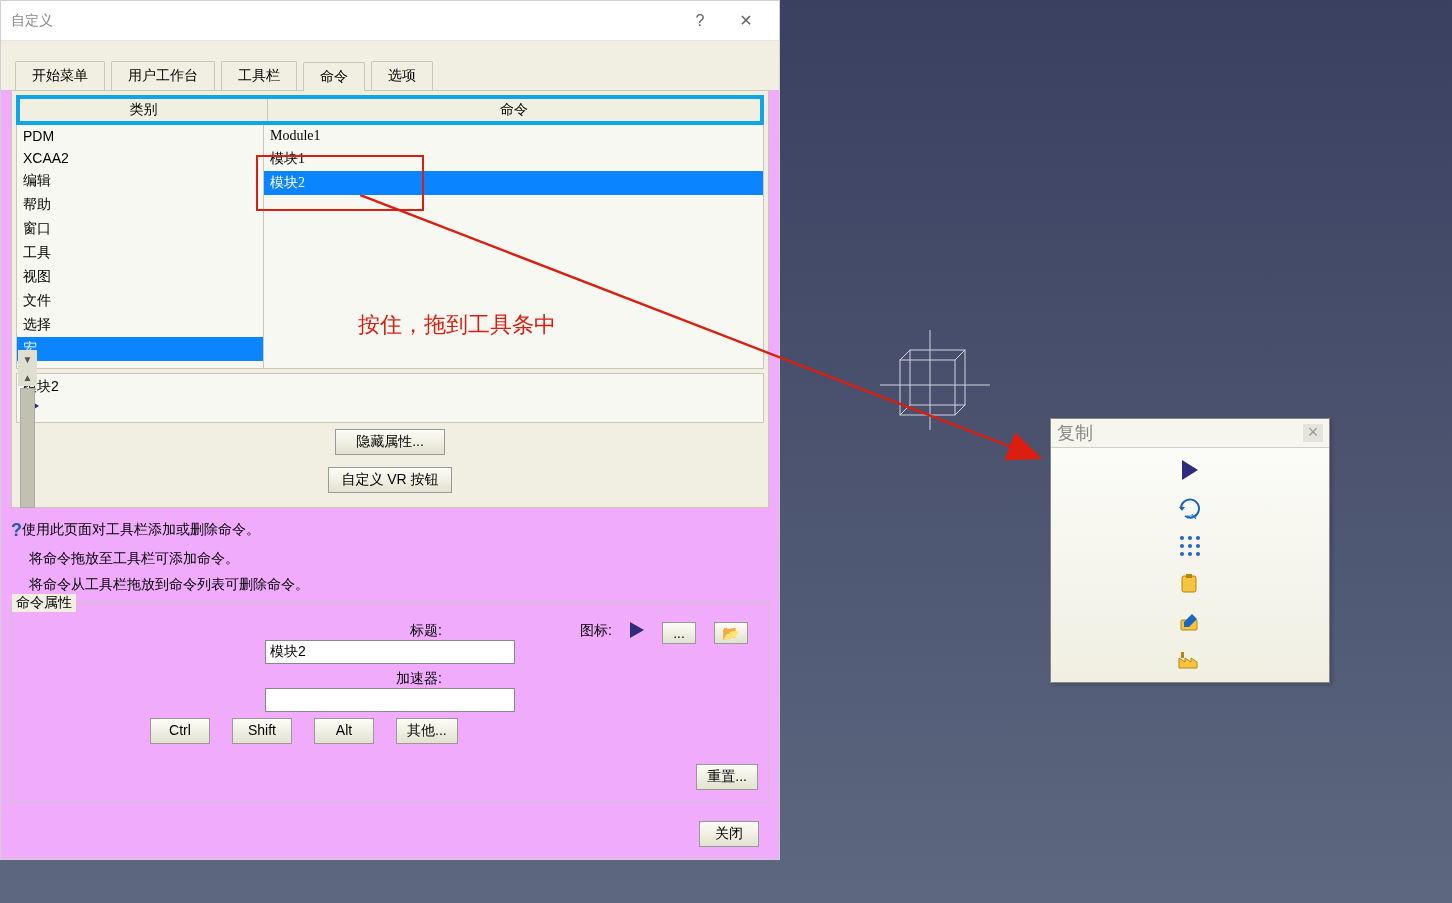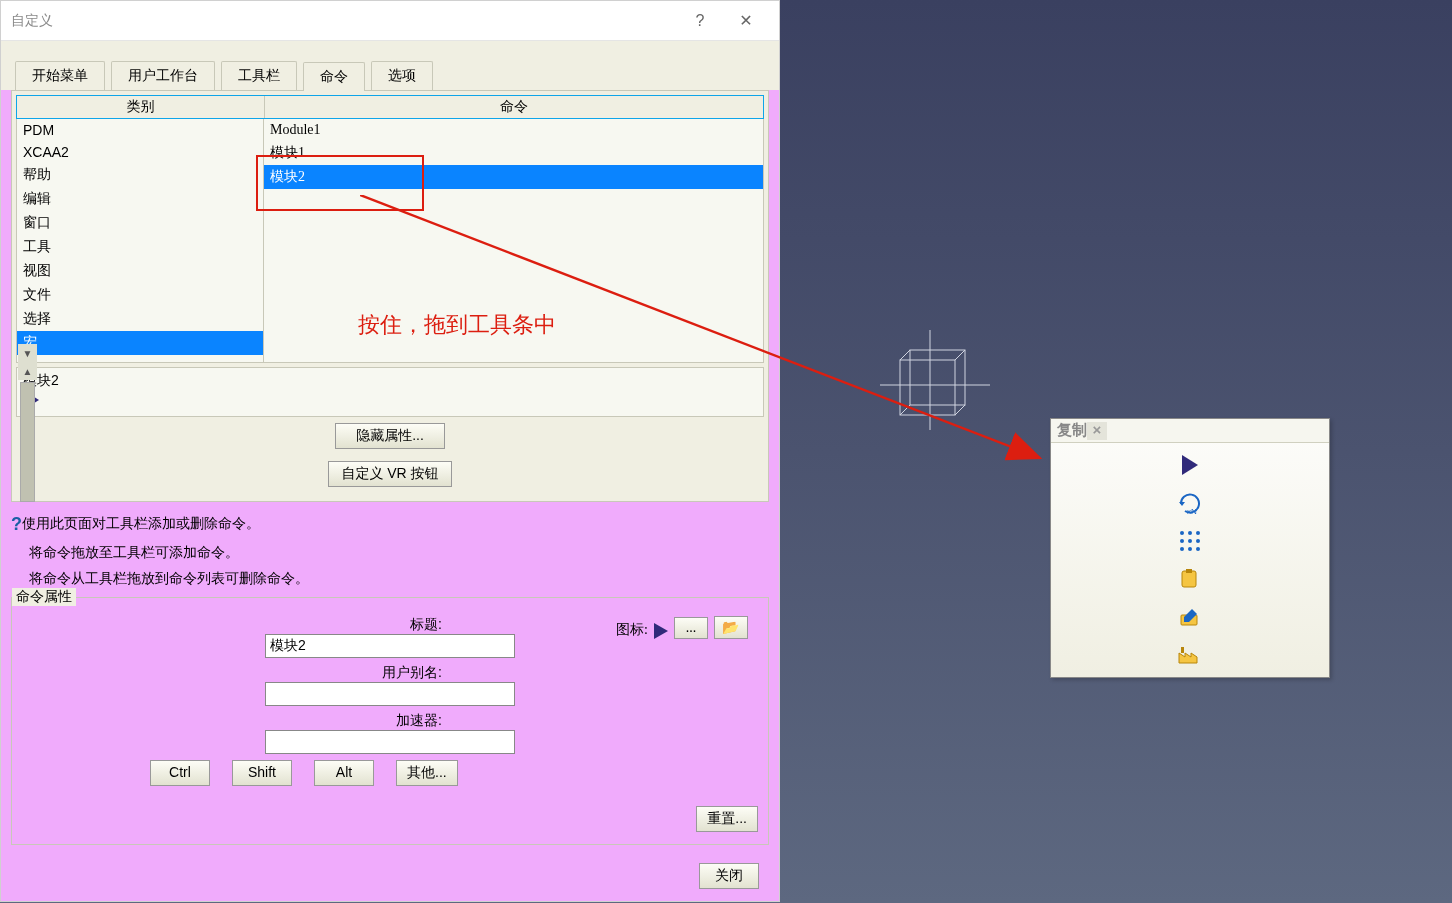--- a/index.html
+++ b/index.html
@@ -61,21 +61,21 @@
 
   .tab-panel {
     margin: 0 10px;
     border: 1px solid #c8c8b8;
     background: #f0efe2;
     padding: 4px;
   }
 
   .list-headers {
     display: flex;
-    border: 1px solid #0ea5e9;
+    border: 4px solid #0ea5e9;
     background: #f0efe2;
   }
   .list-headers .lh {
     text-align: center;
     padding: 2px 4px;
     font-size: 14px;
   }
   .lh-cat { width: 248px; border-right: 1px solid #c8c8b8; }
   .lh-cmd { flex: 1; }
 
@@ -221,24 +221,23 @@
     width: 250px;
     padding: 0 4px;
     font-size: 14px;
   }
 
   .icon-row {
     position: absolute;
     right: 20px;
     top: 18px;
     display: flex;
-    align-items: flex-end;
-    gap: 6px;
-    font-size: 14px;
-    font-family: Liberation Serif, serif;
+    align-items: flex-start;
+    gap: 18px;
+    font-size: 14px;
   }
   .icon-row .winbtn { min-width: 30px; padding: 2px 6px; }
 
   .mod-keys {
     margin-left: 128px;
     display: flex;
     gap: 22px;
   }
 
   .footer {
@@ -269,26 +268,26 @@
     position:absolute;
     left: 1050px; top: 418px;
     width: 280px;
     background: linear-gradient(#fdfdfb,#f0efe2);
     border: 1px solid #888;
     box-shadow: 2px 2px 4px rgba(0,0,0,.2);
   }
   .float-tb .ft-title {
     display:flex;
     align-items:center;
+    justify-content:space-between;
     padding: 2px 6px;
     background:#f6f6ef;
     color:#888;
-    font-size: 15px;
+    font-size: 18px;
     border-bottom: 1px solid #d0d0c0;
-    font-weight: bold;
   }
   .float-tb .ft-title .close {
     width: 20px; height:18px;
     background:#e4e4da;
     color:#999;
     text-align:center;
     line-height:16px;
   }
   .float-tb .ft-body {
     display:flex;
@@ -349,22 +348,22 @@
     <div class="list-headers">
       <div class="lh lh-cat">类别</div>
       <div class="lh lh-cmd">命令</div>
     </div>
 
     <div class="lists">
       <div class="cat-box">
         <div class="cat-list">
           <div class="item">PDM</div>
           <div class="item">XCAA2</div>
+          <div class="item">编辑</div>
           <div class="item">帮助</div>
-          <div class="item">编辑</div>
           <div class="item">窗口</div>
           <div class="item">工具</div>
           <div class="item">视图</div>
           <div class="item">文件</div>
           <div class="item">选择</div>
           <div class="item sel">宏</div>
         </div>
         <div class="scrollbar">
           <div class="arrow up">▲</div>
           <div class="thumb"></div>
@@ -400,24 +399,20 @@
   </div>
 
   <div class="group">
     <div class="legend">命令属性</div>
 
     <div class="form-row">
       <label>标题:</label>
       <input class="txt-input" value="模块2" style="">
     </div>
     <div class="form-row">
-      <label>用户别名:</label>
-      <input class="txt-input" value="" style="">
-    </div>
-    <div class="form-row">
       <label>加速器:</label>
       <input class="txt-input" value="" style="">
     </div>
     <div class="mod-keys">
       <div class="winbtn small">Ctrl</div>
       <div class="winbtn small">Shift</div>
       <div class="winbtn small">Alt</div>
       <div class="winbtn small">其他...</div>
     </div>
 

